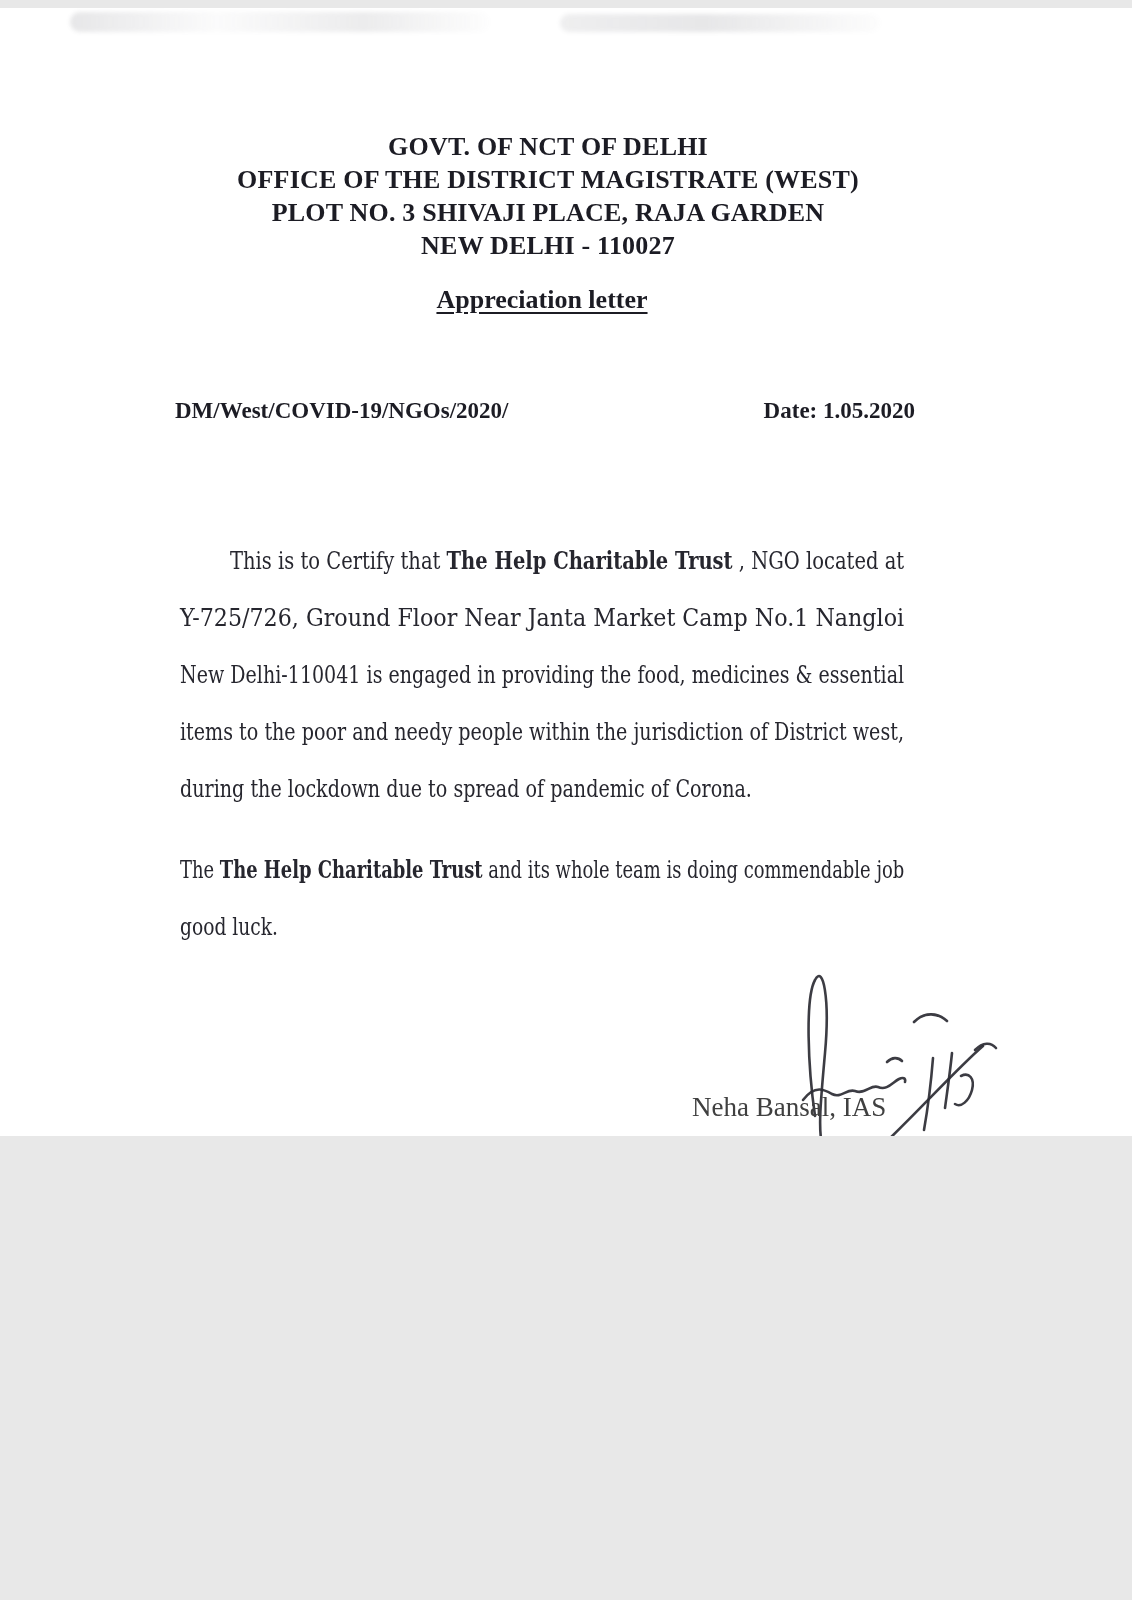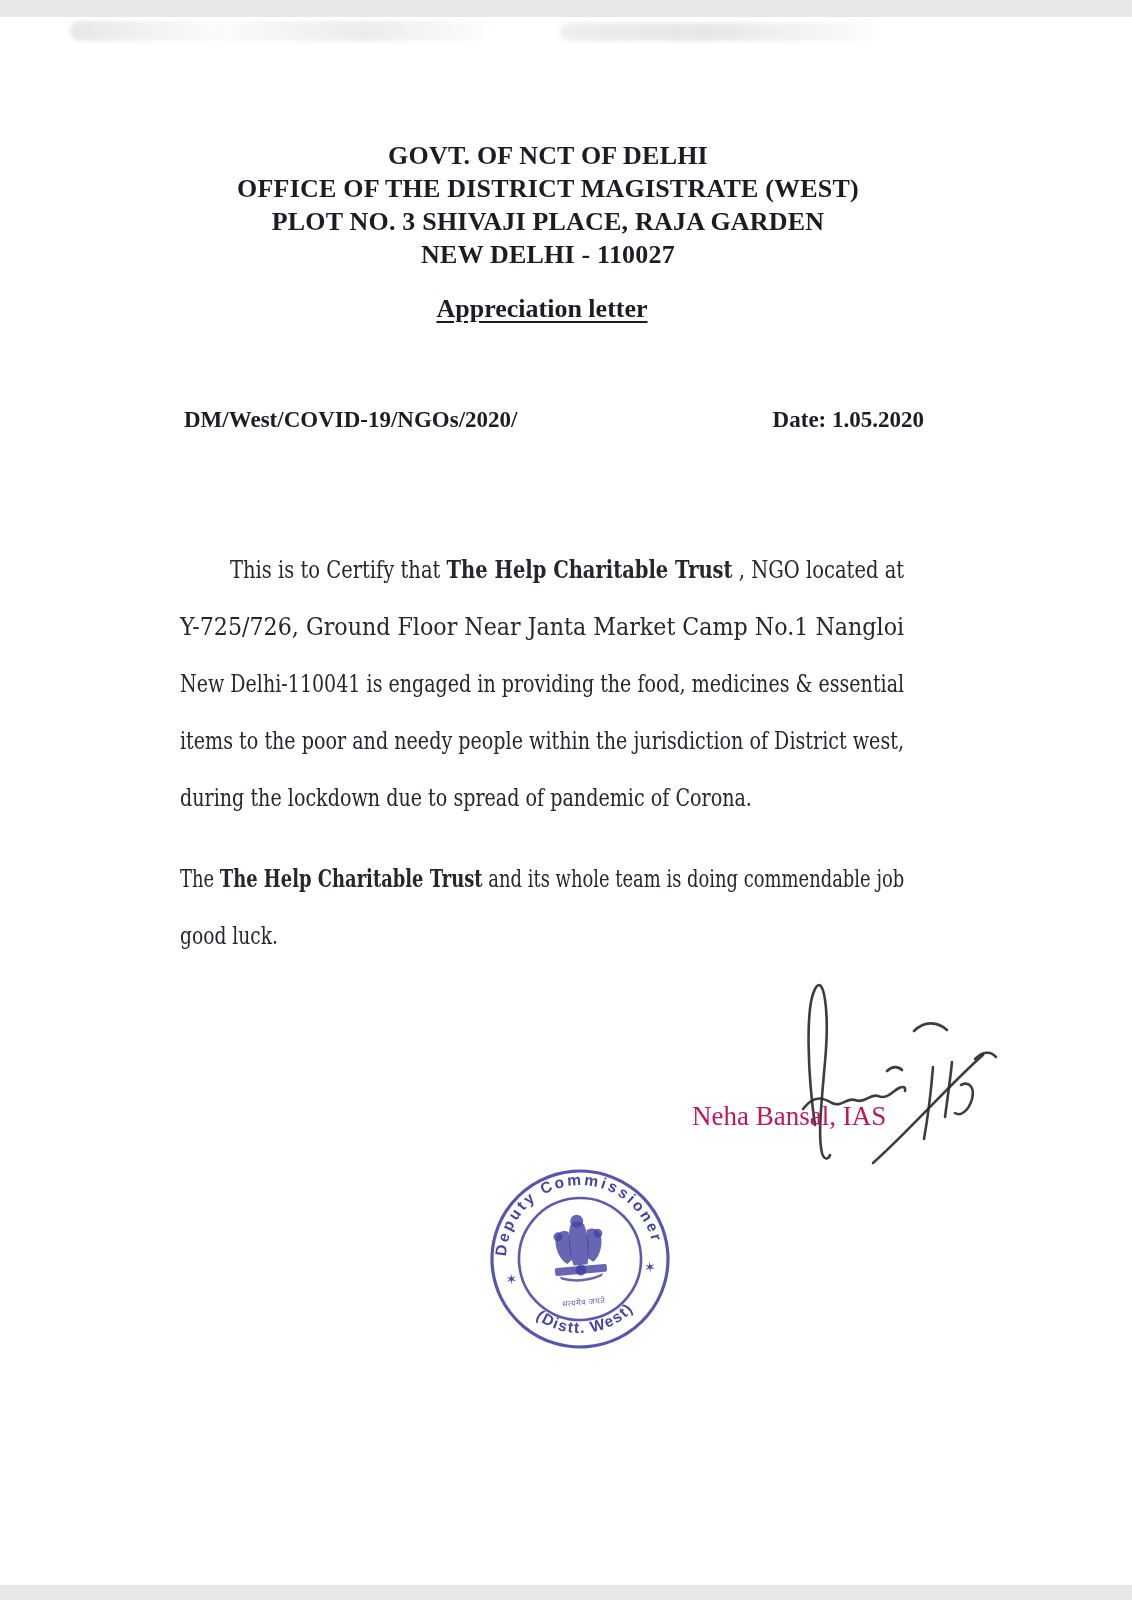--- a/index.html
+++ b/index.html
@@ -4,59 +4,59 @@
 <style>
   :root{
     --paper:#ffffff;
     --header-ink:#1c1c24;
     --body-ink:#26262e;
     --stamp-ink:#4444a3;
     --sig-ink:#2b2b33;
   }
   html,body{margin:0;padding:0;background:#e8e8e8;}
   .page{
-    position:relative;width:1132px;height:1568px;background:var(--paper);
-    margin:17px auto;overflow:hidden;
+    position:relative;width:1132px;height:1128px;background:var(--paper);
+    margin:8px auto;overflow:hidden;
     font-family:"Liberation Serif",serif;color:var(--header-ink);
   }
   
   .smudge{position:absolute;filter:blur(2px);opacity:.30;border-radius:12px;}
   .smudge.s1{left:70px;top:4px;width:420px;height:20px;
     background:linear-gradient(90deg,rgba(110,110,118,.55),rgba(150,150,158,.12) 35%,rgba(115,115,122,.45) 70%,rgba(150,150,158,.05));}
   .smudge.s2{left:560px;top:6px;width:320px;height:18px;
     background:linear-gradient(90deg,rgba(120,120,128,.40),rgba(110,110,118,.55) 45%,rgba(150,150,158,.08));}
   .header{
     position:absolute;top:122px;left:0;width:1096px;text-align:center;
     font-weight:bold;font-size:26px;line-height:33px;letter-spacing:.2px;
   }
   .doc-title{position:absolute;top:277px;left:0;width:1084px;text-align:center;}
   .doc-title span{
     font-weight:bold;font-size:26px;
     text-decoration:underline;text-decoration-thickness:2px;text-underline-offset:4px;text-align:center;
   }
   .ref-row{
-    position:absolute;top:390px;left:184px;width:740px;
+    position:absolute;top:390px;left:175px;width:740px;
     display:flex;justify-content:space-between;align-items:baseline;
     font-weight:bold;font-size:23px;
   }
   .body-text{
     position:absolute;top:524px;left:180px;width:724px;
     font-family:"DejaVu Serif","Liberation Serif",serif;
     font-size:25px;color:var(--body-ink);
   }
   .para + .para{margin-top:24px;}
   .bline{height:57px;line-height:57px;white-space:nowrap;}
   .bline.indent{padding-left:50px;}
   .lc{display:inline-block;transform-origin:0 50%;white-space:nowrap;}
   .lc .b{font-weight:bold;}
   .sig-scrawl{position:absolute;left:775px;top:950px;}
   .sig-scrawl path{fill:none;stroke:var(--sig-ink);stroke-width:2.6;stroke-linecap:round;opacity:.92;}
   .sig-block{
     position:absolute;left:692px;top:1083px;width:320px;
-    font-size:27px;line-height:33px;color:#be185d;
+    font-size:27px;line-height:33px;color:#404040;
   }
   .sig-block .loc{margin-left:9px;}
   .stamp{position:absolute;left:480px;top:1142px;}
   .stamp .ring{fill:none;stroke:var(--stamp-ink);}
   .stamp text{fill:var(--stamp-ink);}
   .stamp .arc-top{font-family:"Liberation Sans",sans-serif;font-size:15.5px;font-weight:600;letter-spacing:2.6px;}
   .stamp .arc-bot{font-family:"Liberation Sans",sans-serif;font-size:15.5px;font-weight:600;letter-spacing:1.4px;}
   .stamp .star{font-size:14px;}
   .stamp .motto{font-size:8px;letter-spacing:.5px;text-anchor:middle;opacity:.85;}
   .emblem path,.emblem circle,.emblem rect{fill:var(--stamp-ink);opacity:.82;}

